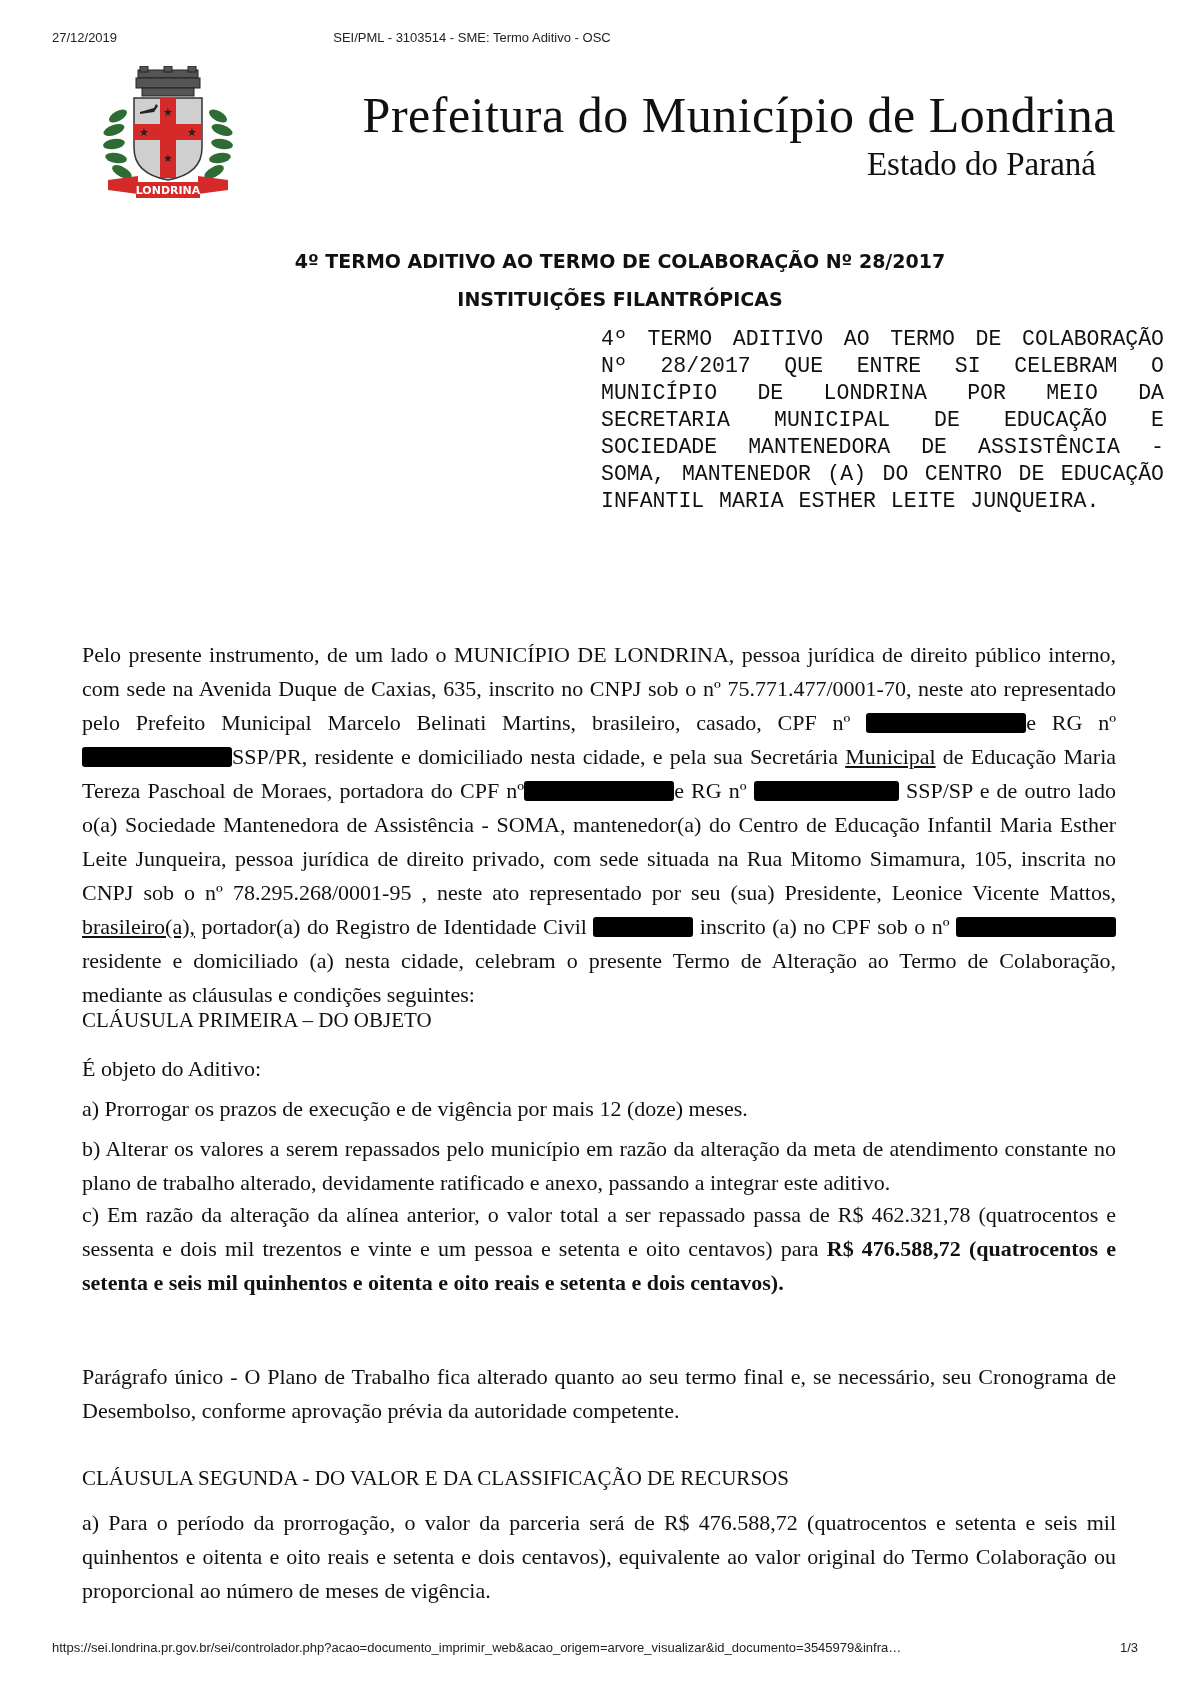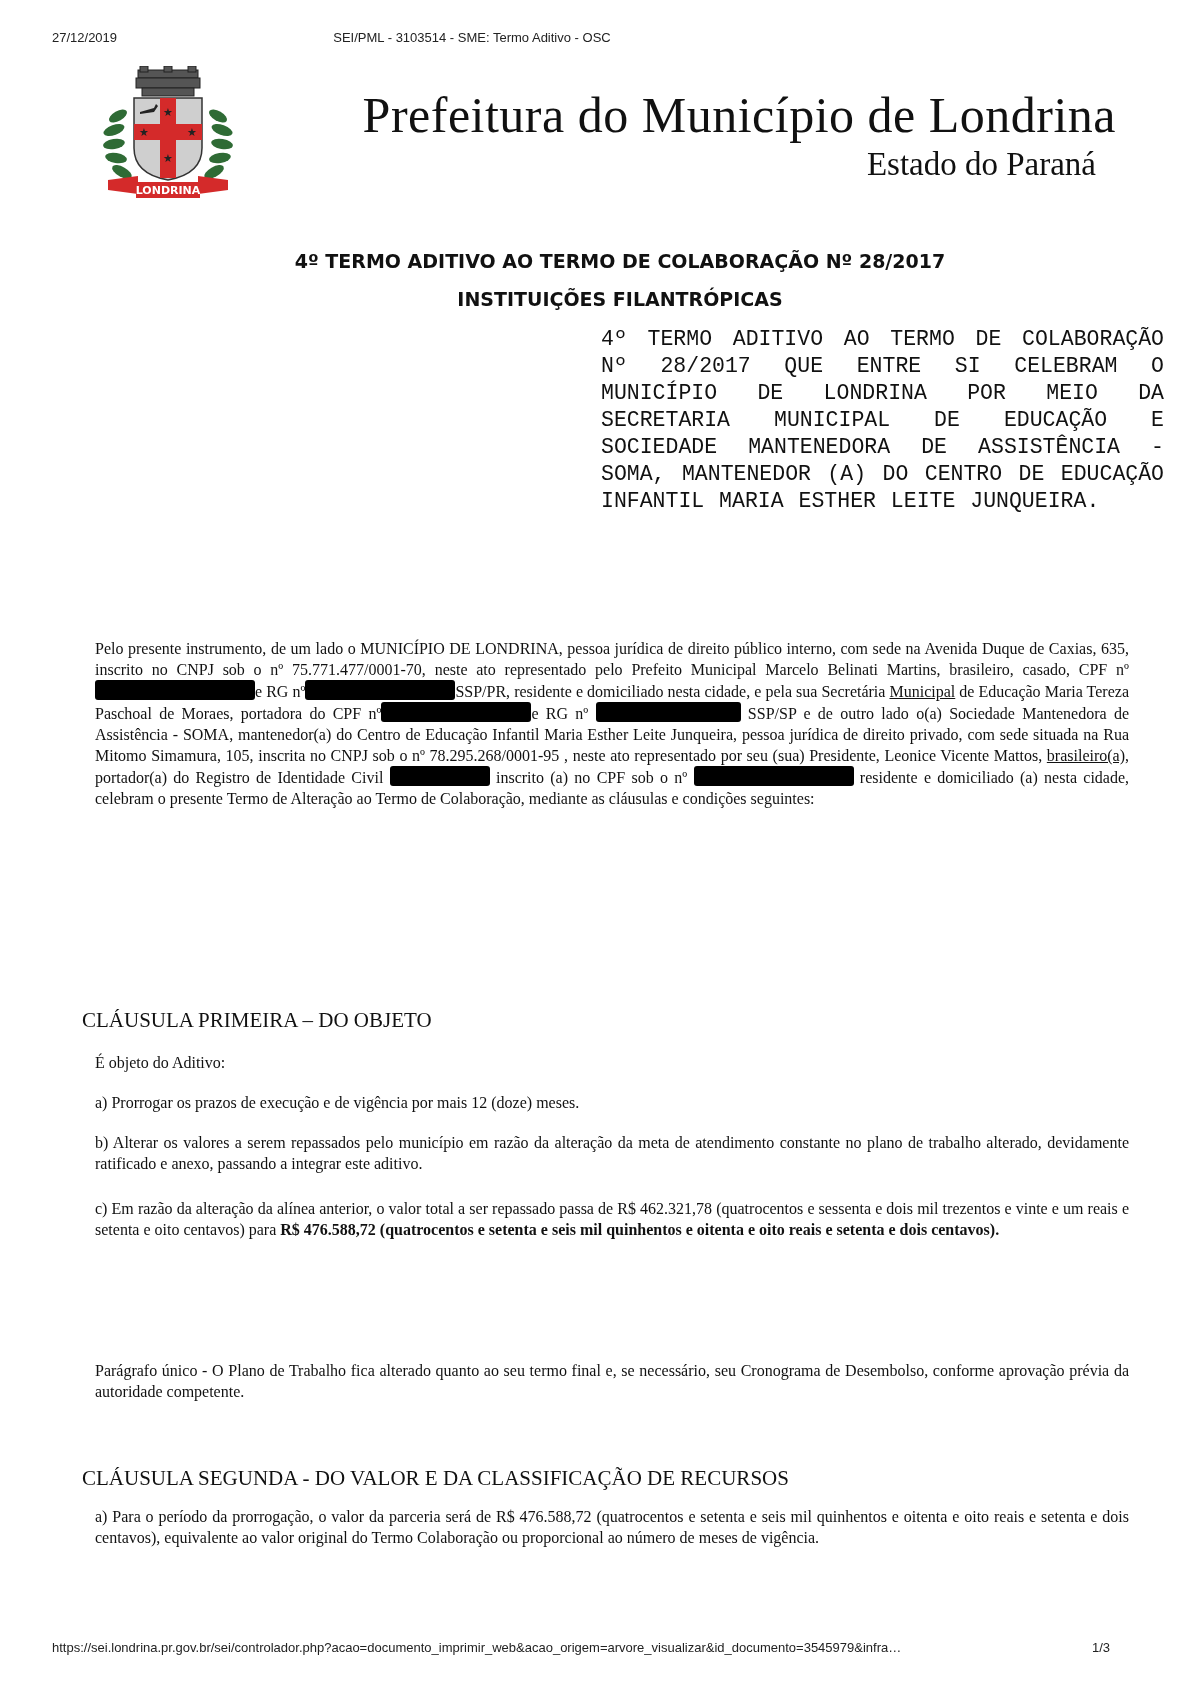--- a/index.html
+++ b/index.html
@@ -1,33 +1,33 @@
 <!DOCTYPE html>
 <html><head>
   <meta charset="utf-8">
   <style>
     html, body { margin: 0; padding: 0; background: #ffffff; }
     body { width: 1190px; height: 1684px; position: relative; overflow: hidden; color: #111; }
     .print-hdr, .print-ftr { position: absolute; font-family: "Liberation Sans", sans-serif; font-size: 13px; color: #222; }
     .hdr-date { left: 52px; top: 30px; }
     .hdr-title { left: 0; width: 944px; top: 30px; text-align: center; }
     .ftr-url { left: 52px; top: 1640px; }
-    .ftr-page { right: 80px; top: 1640px; }
+    .ftr-page { right: 52px; top: 1640px; }
 
     .crest { position: absolute; left: 98px; top: 66px; width: 140px; height: 140px; }
     .org-title { position: absolute; left: 276px; top: 86px; width: 840px; font-family: "Liberation Serif", serif; font-size: 50px; letter-spacing: 0.5px; color: #111; white-space: nowrap; text-align: right; }
     .org-sub { position: absolute; left: 276px; top: 146px; width: 820px; text-align: right; font-family: "Liberation Serif", serif; font-size: 33px; color: #111; }
 
     .doc-title { position: absolute; left: 0; width: 1190px; text-align: center; font-family: "DejaVu Sans", sans-serif; font-weight: bold; font-size: 19px; color: #111; }
     .t1 { top: 250px; left: 25px; }
     .t2 { top: 288px; left: 25px; }
 
     .ementa { position: absolute; left: 553px; top: 326px; width: 563px; font-family: Liberation Mono, monospace; font-size: 21.5px; line-height: 27px; text-align: justify; text-align-last: left; word-spacing: 2px; margin-left: 48px; }
 
-    .body-text { position: absolute; left: 95px; width: 1034px; font-family: "Liberation Serif", serif; font-size: 16px; line-height: 21px; text-align: justify; }
+    .body-text { position: absolute; left: 82px; width: 1034px; font-family: "Liberation Serif", serif; font-size: 22px; line-height: 34px; text-align: justify; }
     .p-intro { top: 638px; }
     .redact { display: inline-block; background: #000; height: 20px; vertical-align: -3px; border-radius: 3px; }
     .u { text-decoration: underline; }
 
     .clause-head { position: absolute; left: 82px; font-family: "Liberation Serif", serif; font-size: 21px; }
     .c1 { top: 1008px; }
     .p-objeto { top: 1052px; }
     .p-a { top: 1092px; }
     .p-b { top: 1132px; }
     .p-c { top: 1198px; }
@@ -106,21 +106,21 @@
   <span>inscrito (a) no CPF sob o nº</span>
   <span class="redact" style="width:160px"></span>
   <span>residente e domiciliado (a) nesta cidade, celebram o presente Termo de Alteração ao Termo de Colaboração, mediante as cláusulas e condições seguintes:</span>
 </div>
 
 <div class="clause-head c1">CLÁUSULA PRIMEIRA – DO OBJETO</div>
 <div class="body-text p-objeto">É objeto do Aditivo:</div>
 <div class="body-text p-a">a) Prorrogar os prazos de execução e de vigência por mais 12 (doze) meses.</div>
 <div class="body-text p-b">b) Alterar os valores a serem repassados pelo município em razão da alteração da meta de atendimento constante no plano de trabalho alterado, devidamente ratificado e anexo, passando a integrar este aditivo.</div>
 <div class="body-text p-c">
-  <span>c) Em razão da alteração  da alínea anterior, o valor total a ser repassado passa de R$ 462.321,78 (quatrocentos e sessenta e dois mil trezentos e vinte e um reais e setenta e oito centavos) para</span>
+  <span>c) Em razão da alteração  da alínea anterior, o valor total a ser repassado passa de R$ 462.321,78 (quatrocentos e sessenta e dois mil trezentos e vinte e um pessoa e setenta e oito centavos) para</span>
   <b>R$ 476.588,72 (quatrocentos e setenta e seis mil quinhentos e oitenta e oito reais e setenta e dois centavos).</b>
 </div>
 <div class="body-text p-unico">Parágrafo único - O Plano de Trabalho fica alterado quanto ao seu termo final e, se necessário, seu Cronograma de Desembolso, conforme aprovação prévia da autoridade competente.</div>
 
 <div class="clause-head c2">CLÁUSULA SEGUNDA - DO VALOR E DA CLASSIFICAÇÃO DE RECURSOS</div>
 <div class="body-text p-2a">a) Para o período da prorrogação, o valor da parceria será de R$ 476.588,72 (quatrocentos e setenta e seis mil quinhentos e oitenta e oito reais e setenta e dois centavos), equivalente ao valor original do Termo Colaboração ou proporcional ao número de meses de vigência.</div>
 
 <div class="print-ftr ftr-url">https://sei.londrina.pr.gov.br/sei/controlador.php?acao=documento_imprimir_web&amp;acao_origem=arvore_visualizar&amp;id_documento=3545979&amp;infra…</div>
 <div class="print-ftr ftr-page">1/3</div>
 

